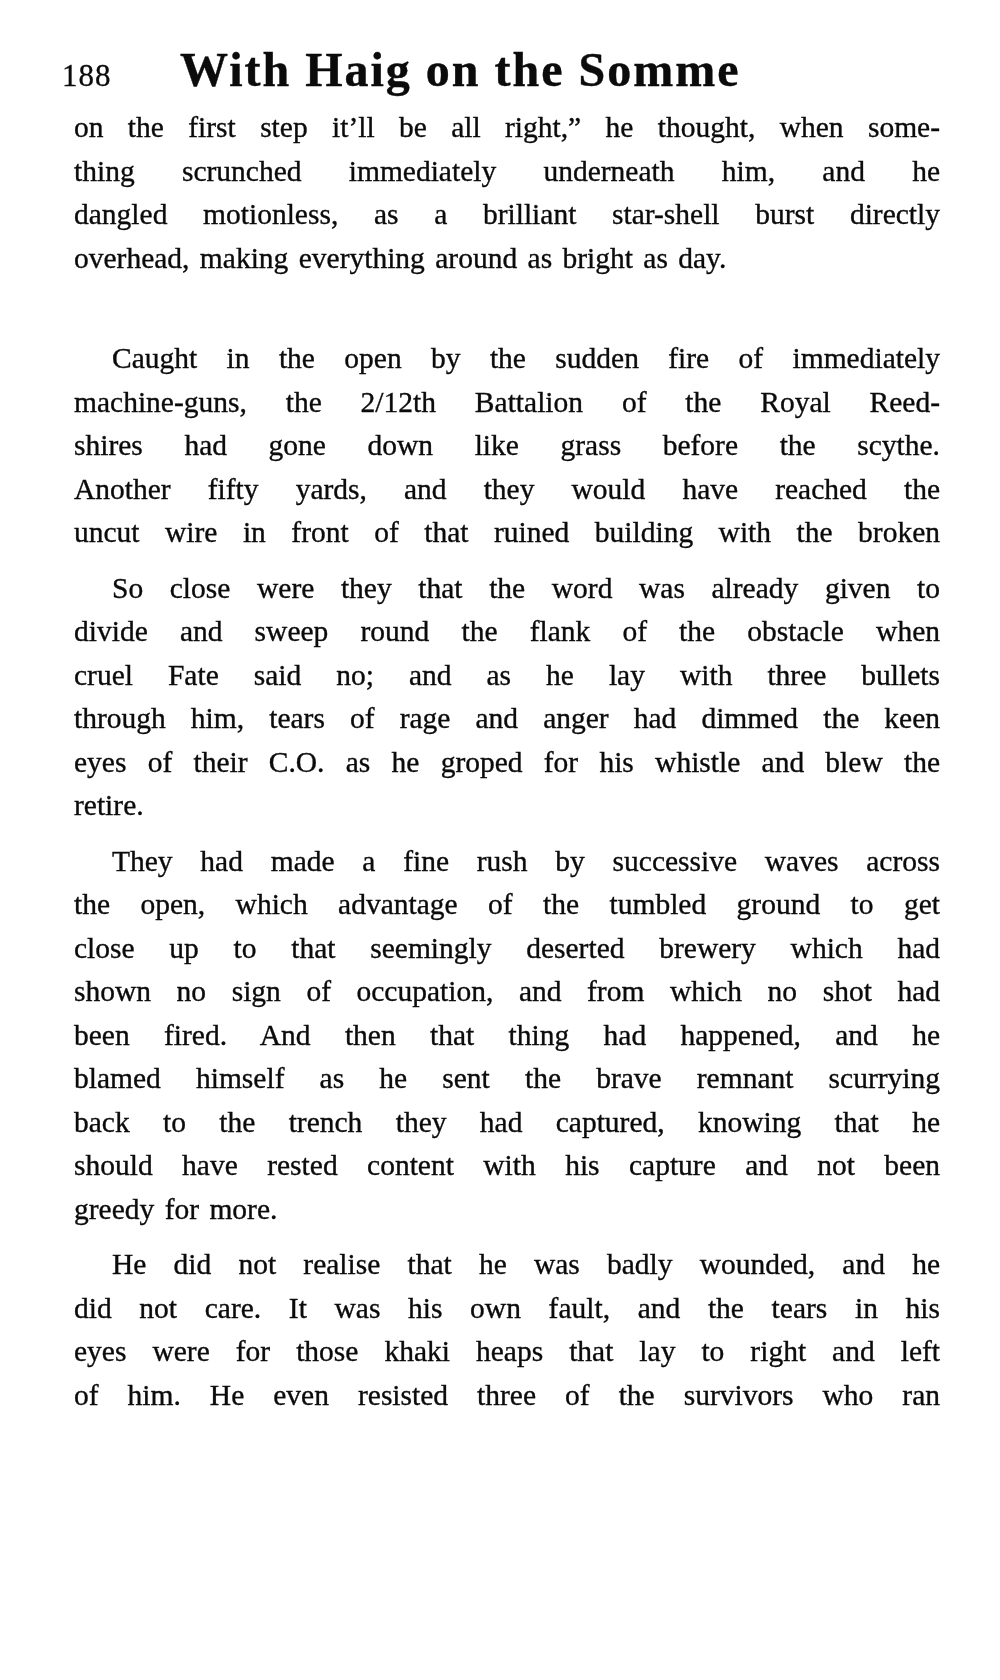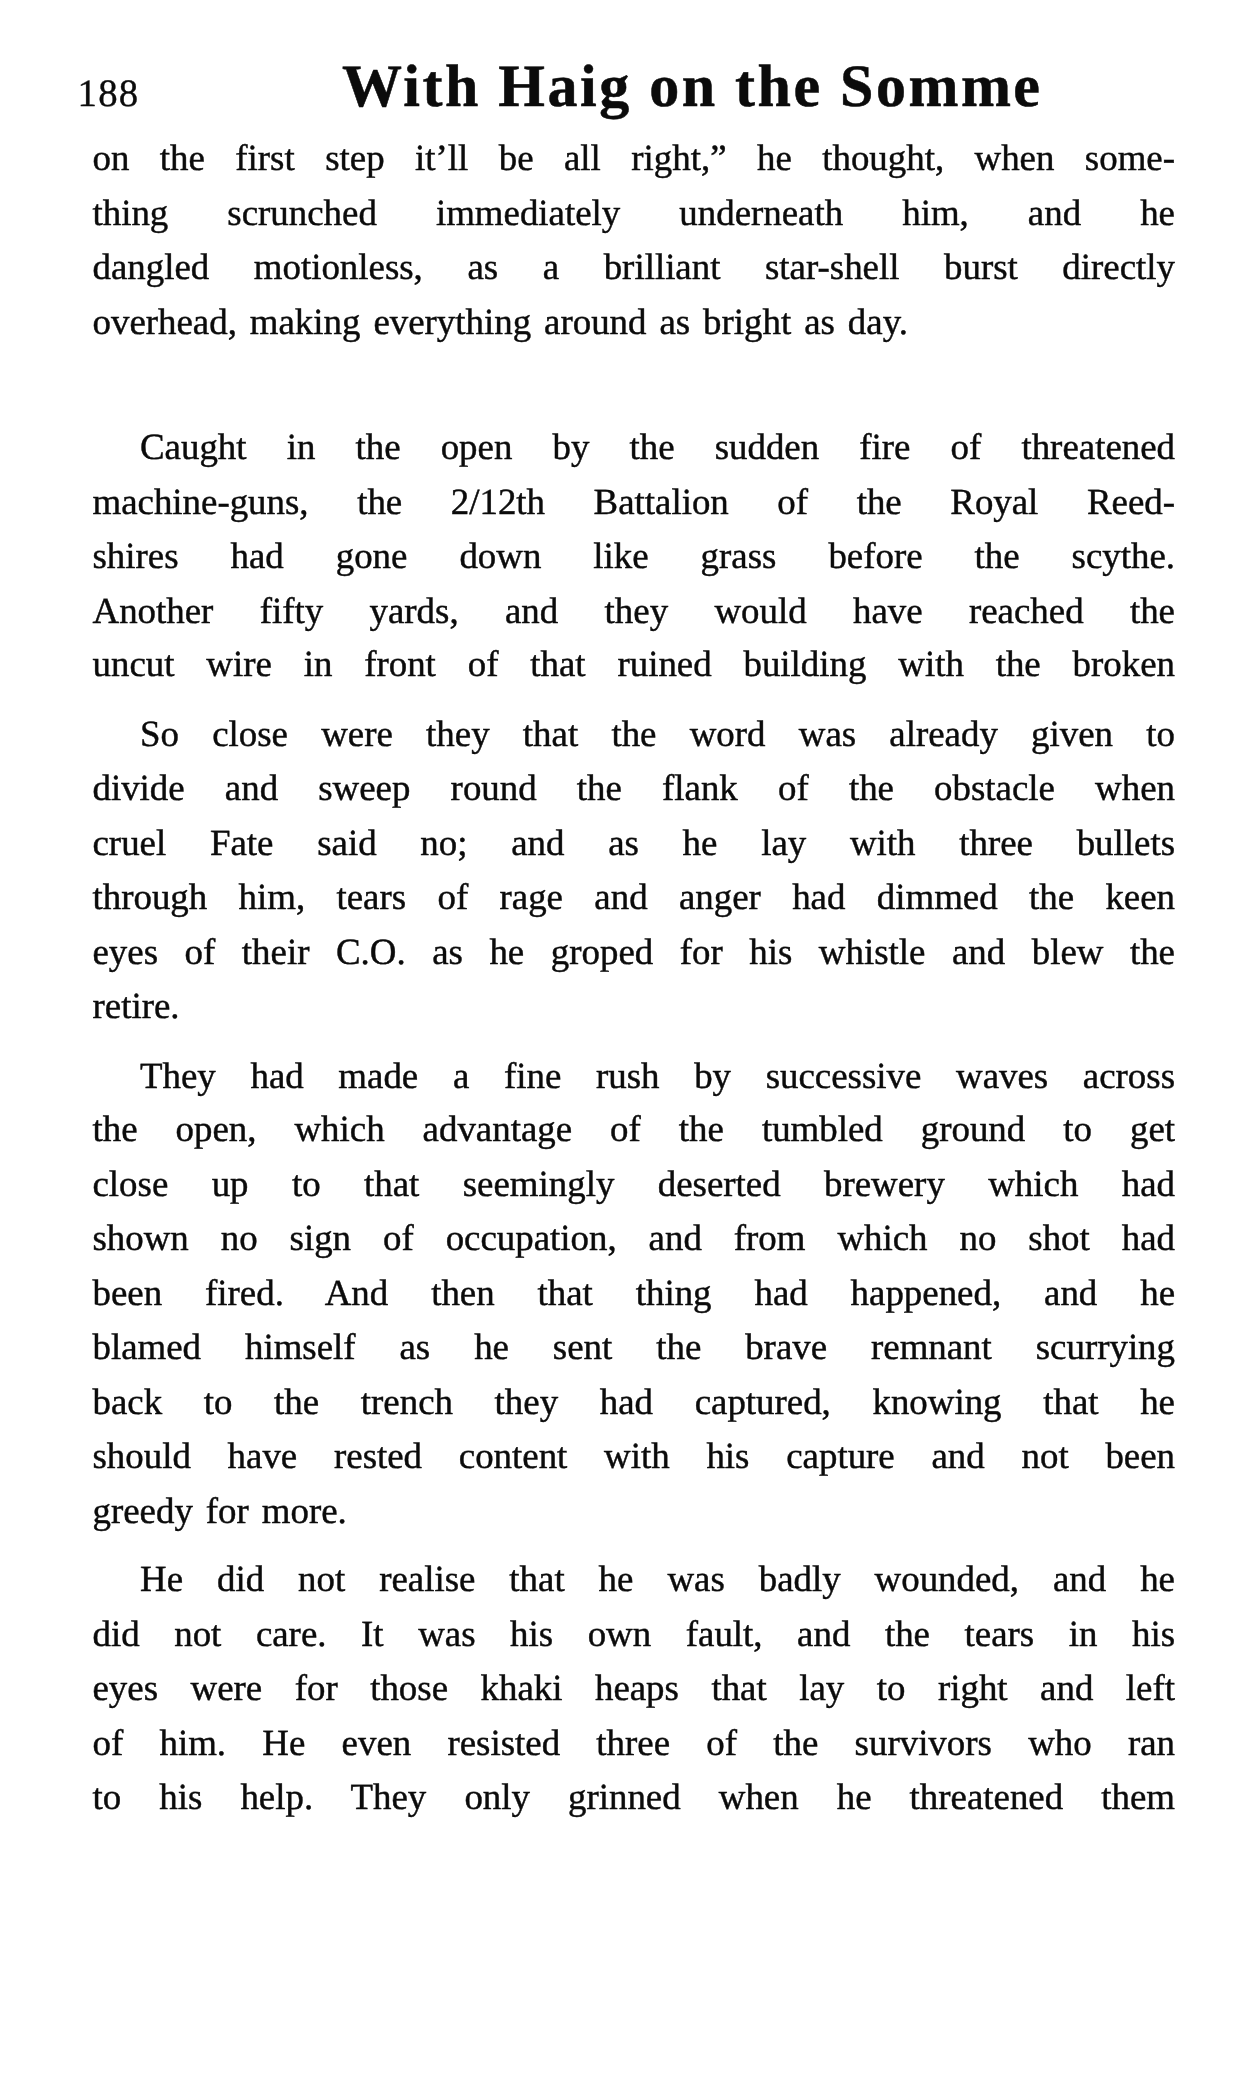--- a/index.html
+++ b/index.html
@@ -28,21 +28,21 @@
   }
   .page-number {
     width: 118px;
     font-size: 31px;
     letter-spacing: 1px;
     -webkit-text-stroke: 0.3px #0b0b0b;
   }
   .book-title {
     flex: 1;
     margin: 0;
-    text-align: right;
+    text-align: left;
     font-size: 48px;
     font-weight: 700;
     letter-spacing: 2px;
     white-space: nowrap;
     -webkit-text-stroke: 0.4px #0b0b0b;
   }
   .head-spacer {
     width: 118px;
   }
   
@@ -85,21 +85,21 @@
   <main class="text-block">
 
     <p class="para">
       <span class="line" style="display:block">on the first step it’ll be all right,” he thought, when some-</span>
       <span class="line" style="display:block">thing scrunched immediately underneath him, and he</span>
       <span class="line" style="display:block">dangled motionless, as a brilliant star-shell burst directly</span>
       <span class="line last" style="display:block">overhead, making everything around as bright as day.</span>
     </p>
 
     <p class="para section-gap">
-      <span class="line indent" style="display:block">Caught in the open by the sudden fire of threatened</span>
+      <span class="line indent" style="display:block">Caught in the open by the sudden fire of immediately</span>
       <span class="line" style="display:block">machine-guns, the 2/12th Battalion of the Royal Reed-</span>
       <span class="line" style="display:block">shires had gone down like grass before the scythe.</span>
       <span class="line" style="display:block">Another fifty yards, and they would have reached the</span>
       <span class="line" style="display:block">uncut wire in front of that ruined building with the broken</span>
     </p>
 
     <p class="para">
       <span class="line indent" style="display:block">So close were they that the word was already given to</span>
       <span class="line" style="display:block">divide and sweep round the flank of the obstacle when</span>
       <span class="line" style="display:block">cruel Fate said no; and as he lay with three bullets</span>
@@ -118,17 +118,16 @@
       <span class="line" style="display:block">back to the trench they had captured, knowing that he</span>
       <span class="line" style="display:block">should have rested content with his capture and not been</span>
       <span class="line last" style="display:block">greedy for more.</span>
     </p>
 
     <p class="para">
       <span class="line indent" style="display:block">He did not realise that he was badly wounded, and he</span>
       <span class="line" style="display:block">did not care.  It was his own fault, and the tears in his</span>
       <span class="line" style="display:block">eyes were for those khaki heaps that lay to right and left</span>
       <span class="line" style="display:block">of him.  He even resisted three of the survivors who ran</span>
-      <span class="line" style="display:block">to his help.  They only grinned when he threatened them</span>
     </p>
 
   </main>
 </div>
 
 </body></html>

